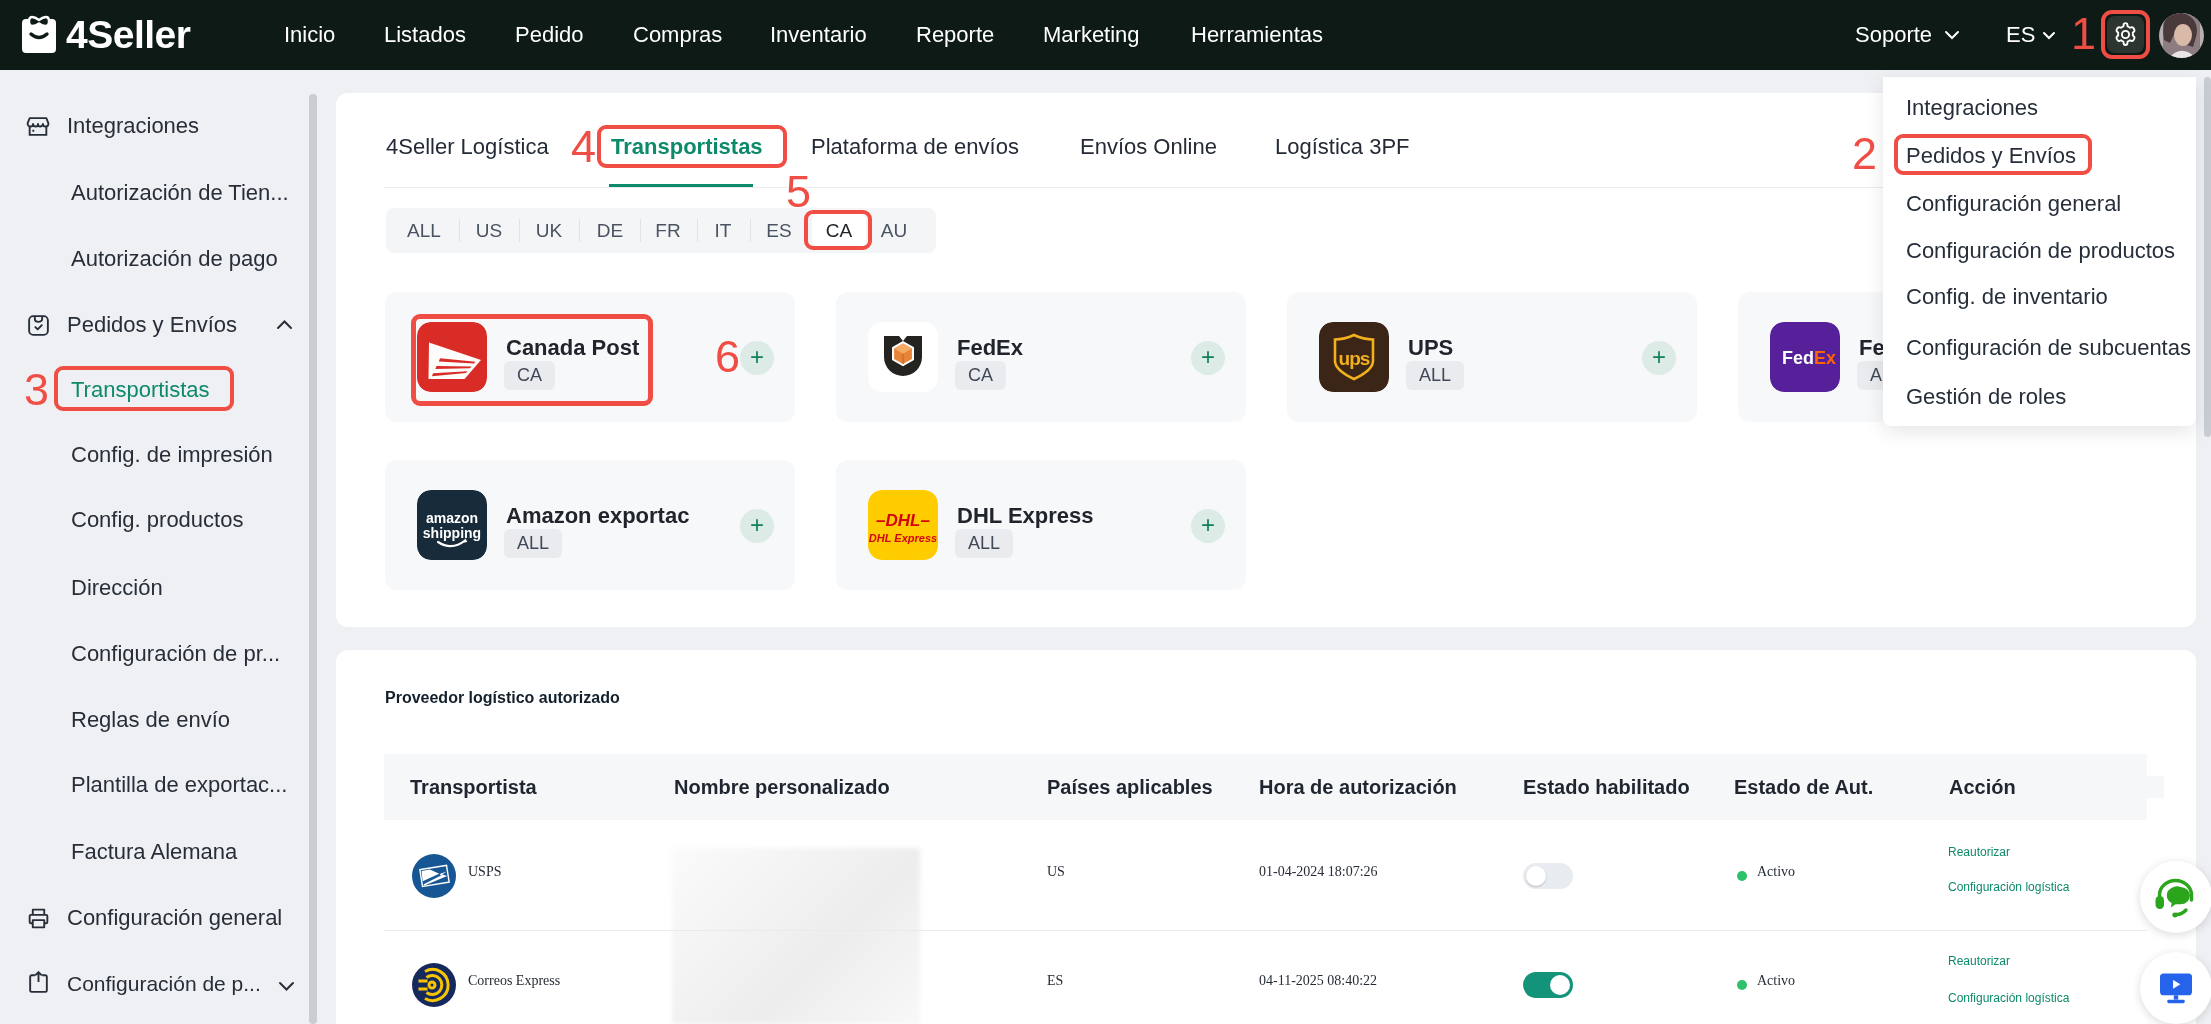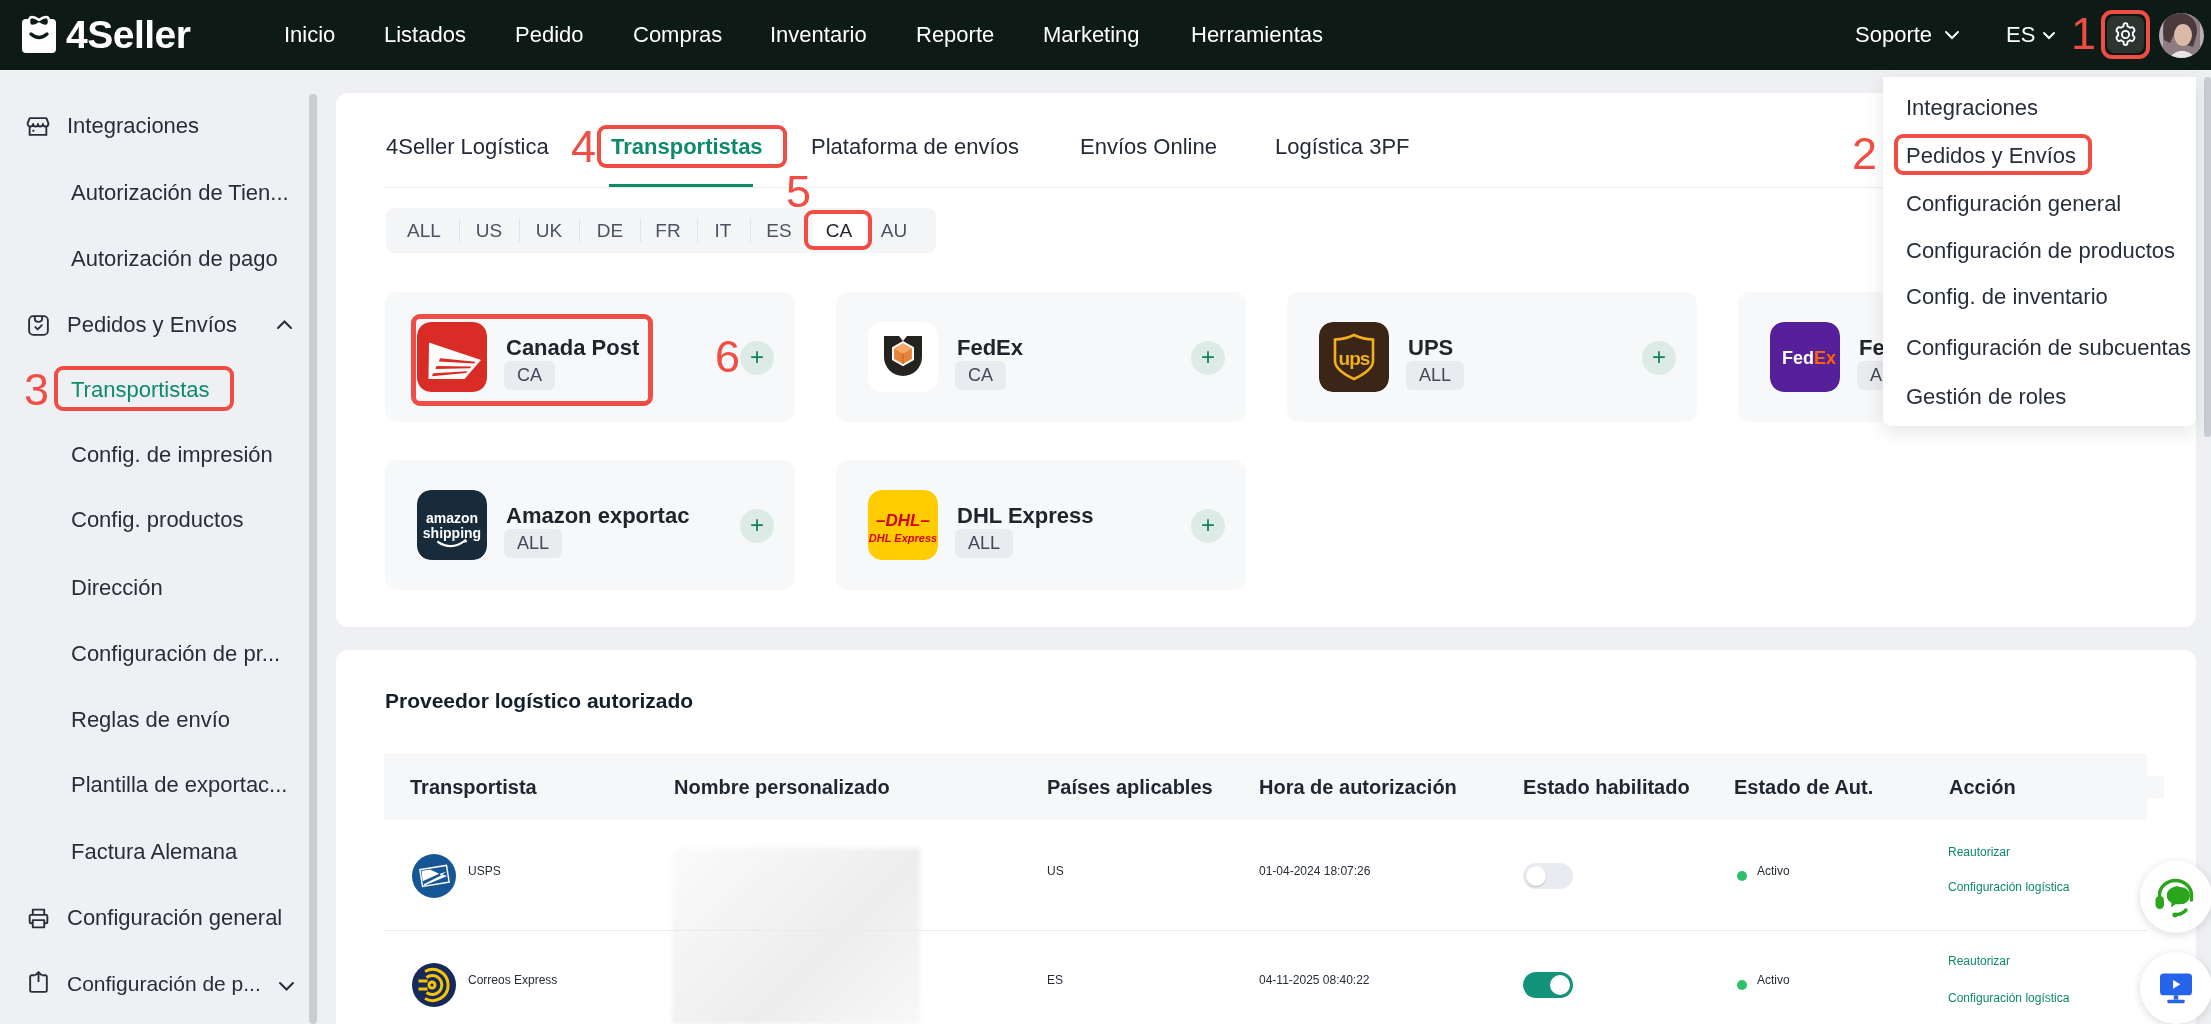--- a/index.html
+++ b/index.html
@@ -32,24 +32,24 @@
 
 
 .tile { position:absolute; width:410px; height:130px; background:#f7f8fa; border-radius:12px; }
 .tlogo { position:absolute; left:32px; top:30px; width:70px; height:70px; border-radius:14px; }
 .ttitle { position:absolute; left:121px; top:43px; font-size:22px; font-weight:bold; color:#20242b; white-space:nowrap; }
 .tbadge { position:absolute; left:119px; top:69px; height:29px; line-height:29px; padding:0 13px; background:#e9ebef; border-radius:6px; font-size:18px; color:#414957; }
 .plus { position:absolute; left:355px; top:49px; width:34px; height:34px; border-radius:50%; background:#ddebe6; color:#10805f; font-size:24px; line-height:32px; text-align:center; }
 
 
 #card2 { position:absolute; left:336px; top:650px; width:1860px; height:500px; background:#fff; border-radius:12px; }
-#tbl-title { position:absolute; left:385px; top:689px; font-size:21px; font-weight:bold; color:#13202c; }
+#tbl-title { position:absolute; left:385px; top:689px; font-size:16px; font-weight:bold; color:#13202c; }
 #thead { position:absolute; left:384px; top:754px; width:1763px; height:66px; background:#f6f7f9; }
 .th { position:absolute; top:754px; height:66px; line-height:66px; font-size:20px; font-weight:bold; color:#1f2630; }
-.td { position:absolute; font-size:12px; color:#262c36; white-space:nowrap; }
+.td { position:absolute; font-size:14px; color:#262c36; white-space:nowrap;font-family:Liberation Serif, serif; }
 #rowsep { position:absolute; left:384px; top:930px; width:1763px; height:1px; background:#e8eaed; }
 .linkg { color:#0c8a6a; font-size:12px; position:absolute; white-space:nowrap; }
 .toggle { position:absolute; width:50px; height:26px; border-radius:13px; }
 .dot { position:absolute; width:10px; height:10px; border-radius:50%; background:#2ec06a; }
 
 
 #dropdown { position:absolute; left:1883px; top:77px; width:313px; height:349px; background:#fff; border-radius:0 0 8px 8px; box-shadow:0 6px 20px rgba(0,0,0,.10); }
 .dditem { position:absolute; left:1906px; height:30px; line-height:30px; font-size:22px; color:#262e3a; white-space:nowrap; }
 
 

